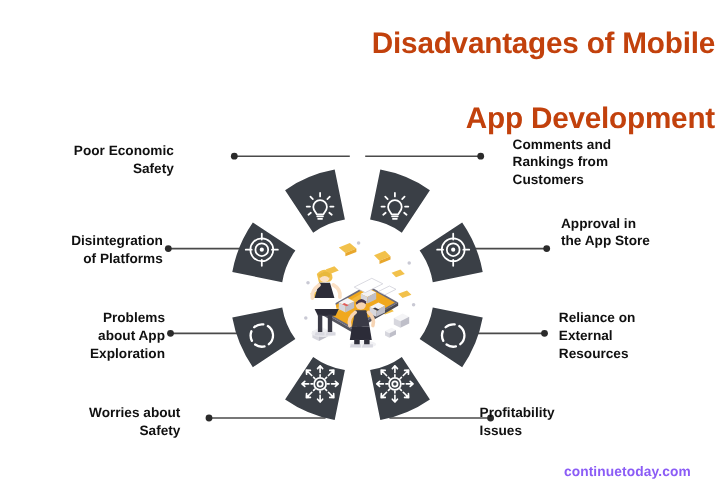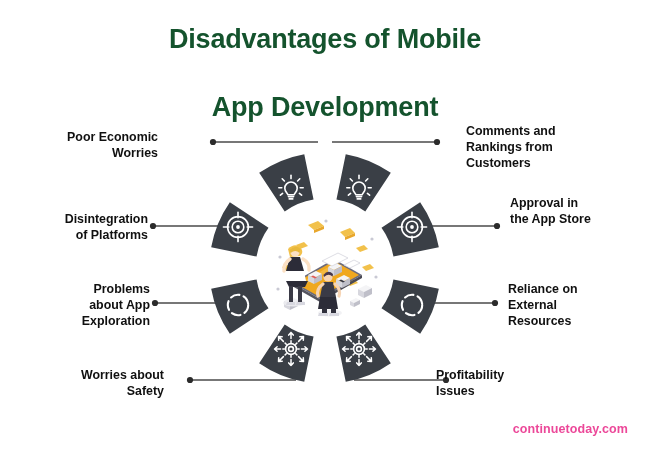--- a/index.html
+++ b/index.html
@@ -9,36 +9,36 @@
     font-family:"Liberation Sans", sans-serif;
     overflow:hidden;
     position:relative;
   }
   #canvas{position:relative;width:650px;height:450px;}
 
   
   .title{
     position:absolute;
     left:0;top:22px;width:650px;
-    text-align:center;
+    text-align:right;
     font-size:27px;
     font-weight:bold;
-    color:#14532d;
+    color:#c2410c;
     line-height:1.32;
     letter-spacing:-0.2px;
   }
   .title .l2{display:block;margin-top:32px;}
 
   
   .footer{
     position:absolute;
     right:22px;bottom:14px;
     font-size:12.5px;
     font-weight:bold;
-    color:#ec4899;
+    color:#8b5cf6;
     letter-spacing:0.1px;
   }
 
   
   .wheel{
     position:absolute;
     left:200px;top:143px;
     width:250px;height:250px;
   }
   .wheel svg{display:block;}
@@ -336,21 +336,21 @@
     <g fill="#c9c9d4">
       <circle cx="18" cy="52" r="1.6"></circle>
       <circle cx="110" cy="34" r="1.6"></circle>
       <circle cx="16" cy="84" r="1.6"></circle>
       <circle cx="114" cy="72" r="1.6"></circle>
       <circle cx="64" cy="16" r="1.6"></circle>
     </g>
   </svg>
 
   <div class="label left" style="right:492px;top:130px;width:150px;">Poor Economic
-Worries</div>
+Safety</div>
 
   <div class="label right" style="left:466px;top:124px;width:170px;">Comments and
 Rankings from
 Customers</div>
 
   <div class="label left" style="right:502px;top:212px;width:150px;">Disintegration
 of Platforms</div>
 
   <div class="label right" style="left:510px;top:196px;width:140px;">Approval in
 the App Store</div>

